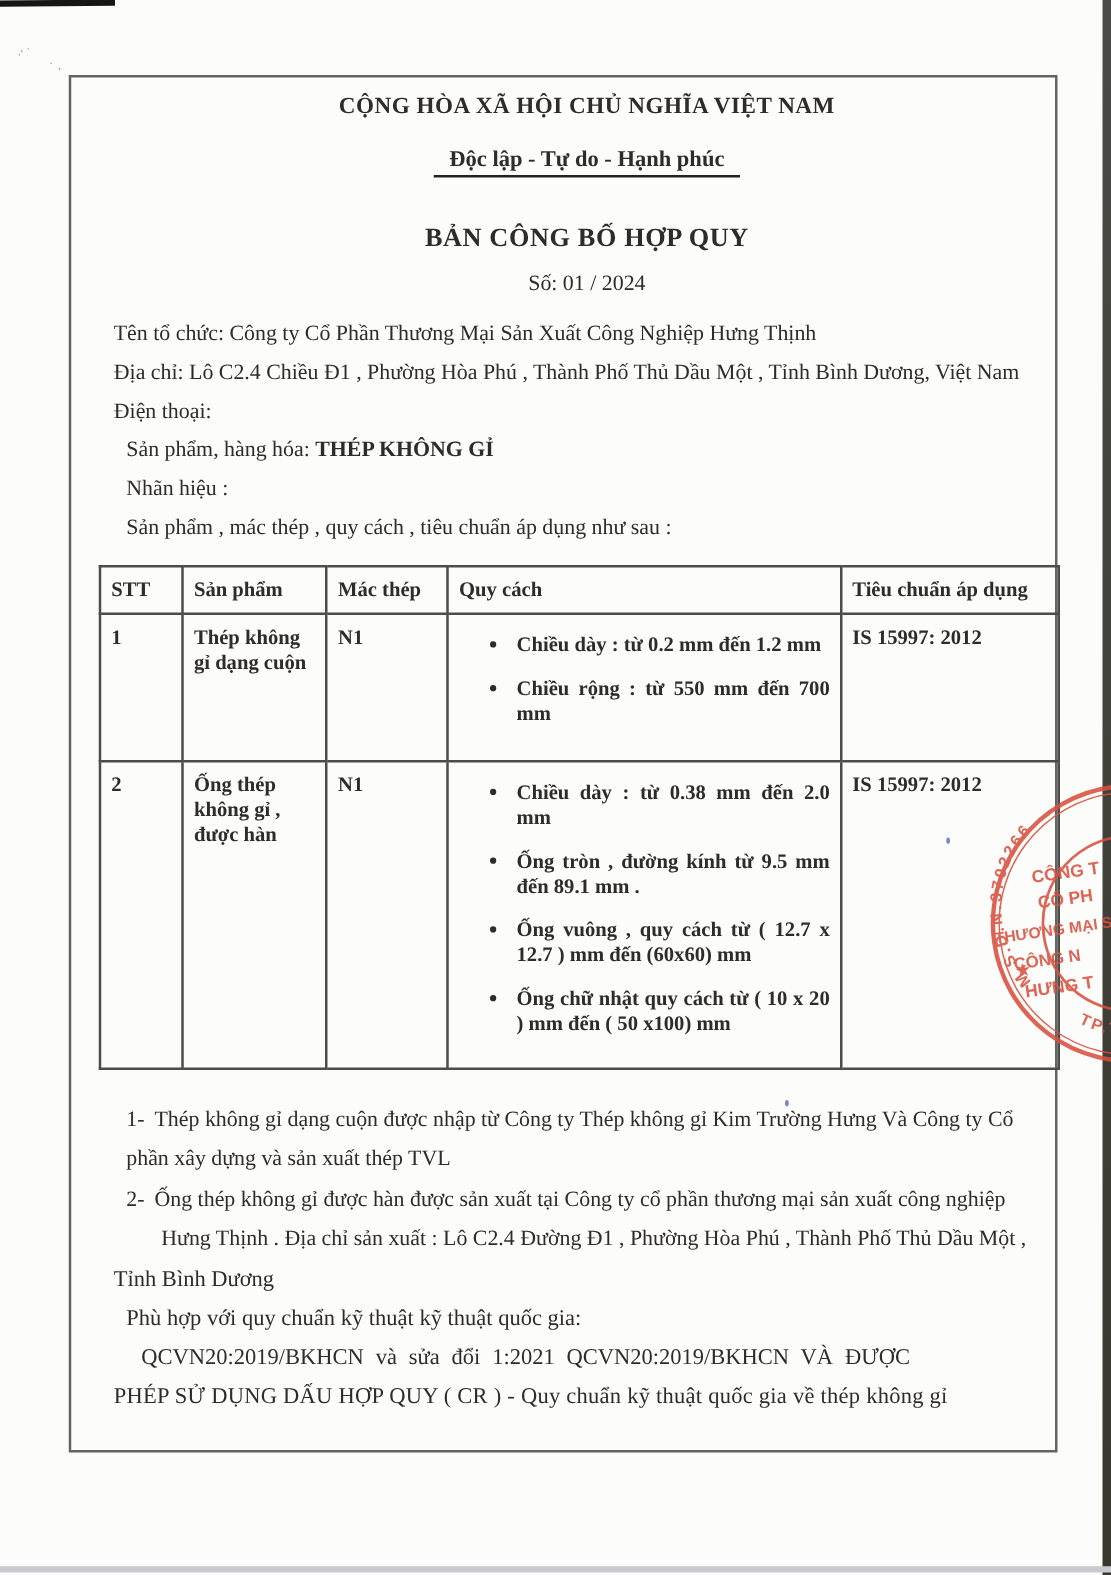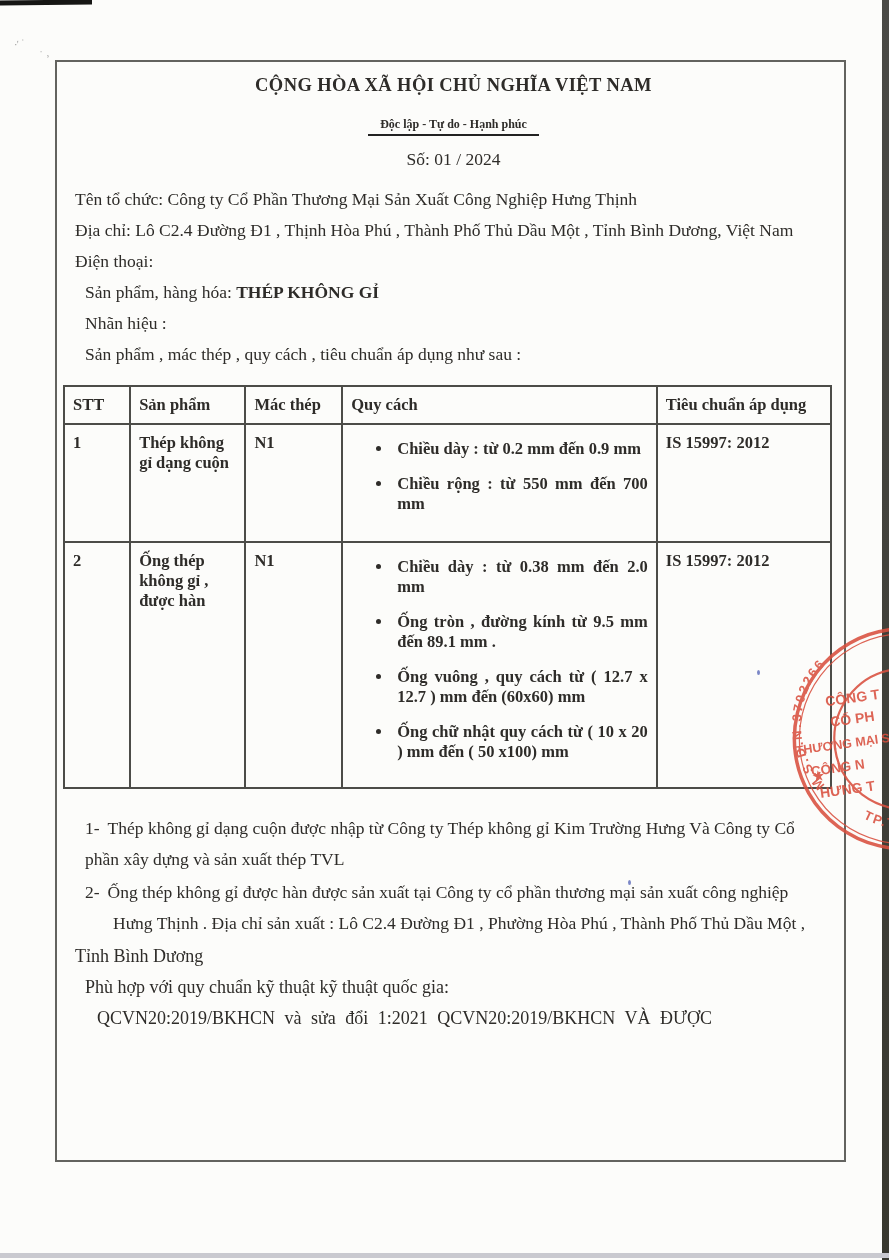--- a/index.html
+++ b/index.html
@@ -13,25 +13,25 @@
   .scan-mark-top{position:absolute;left:0;top:0;width:92px;height:5px;background:#161614;transform:rotate(-.6deg);}
   .scan-edge-right{position:absolute;right:0;top:0;width:7px;height:1260px;background:linear-gradient(to bottom,#4a4a46,#38382f);}
   .scan-bar-bottom{position:absolute;left:0;top:1253px;width:889px;height:5px;background:#c9c9cf;}
   .pencil-mark{position:absolute;color:#9b9b9b;font-size:10px;transform:rotate(-15deg);}
   .ink-speck{position:absolute;width:3px;height:5px;border-radius:50%;background:#4455b0;opacity:.7;}
 
   .border-box{
     position:absolute;left:55px;top:60px;width:787px;height:1098px;
     border:2px solid #63635f;
   }
-  .content{position:absolute;left:18px;top:0;width:757px;}
+  .content{position:absolute;left:34px;top:0;width:757px;}
 
   .doc-header{text-align:center;margin-top:13px;}
   .country{font-weight:bold;font-size:18.5px;letter-spacing:.4px;}
-  .motto{display:inline-block;font-weight:bold;font-size:12px;margin-top:3px;
+  .motto{display:inline-block;font-weight:bold;font-size:18px;margin-top:3px;
          border-bottom:2px solid #222;padding:0 12px 2px 12px;}
   .doc-title{text-align:center;font-weight:bold;font-size:21px;margin-top:36px;letter-spacing:.5px;}
   .doc-number{text-align:center;font-size:17.5px;margin-top:13px;}
 
   .info{font-size:17.5px;line-height:30px;margin-top:14px;}
   .info p{margin:0 0 1px 0;}
   .indent{padding-left:10px;}
   .bold{font-weight:bold;}
 
   table.spec{border-collapse:collapse;margin-top:16px;margin-left:-12px;table-layout:fixed;}
@@ -76,25 +76,26 @@
 <div class="ink-speck" style="left:628px;top:880px;"></div>
 
 <div class="border-box">
   <div class="content">
 
     <div class="doc-header">
       <div class="country">CỘNG HÒA XÃ HỘI CHỦ NGHĨA VIỆT NAM</div><br>
       <span class="motto">Độc lập - Tự do - Hạnh phúc</span>
     </div>
 
+    <div class="doc-title">BẢN CÔNG BỐ HỢP QUY</div>
     <div class="doc-number">Số: 01 / 2024</div>
 
     <div class="info">
       <p>Tên tổ chức: Công ty Cổ Phần Thương Mại Sản Xuất Công Nghiệp Hưng Thịnh</p>
-      <p>Địa chỉ: Lô C2.4 Đường Đ1 , Thịnh Hòa Phú , Thành Phố Thủ Dầu Một , Tỉnh Bình Dương, Việt Nam</p>
+      <p>Địa chỉ: Lô C2.4 Chiều Đ1 , Phường Hòa Phú , Thành Phố Thủ Dầu Một , Tỉnh Bình Dương, Việt Nam</p>
       <p>Điện thoại:</p>
       <p class="indent"><span>Sản phẩm, hàng hóa: </span><span class="bold">THÉP KHÔNG GỈ</span></p>
       <p class="indent">Nhãn hiệu :</p>
       <p class="indent">Sản phẩm , mác thép , quy cách , tiêu chuẩn áp dụng như sau :</p>
     </div>
 
     <table class="spec">
       <thead>
         <tr>
           <th class="c-stt">STT</th>
@@ -104,21 +105,21 @@
           <th class="c-tc">Tiêu chuẩn áp dụng</th>
         </tr>
       </thead>
       <tbody>
         <tr class="r1">
           <td class="stt">1</td>
           <td class="sp">Thép không gỉ dạng cuộn</td>
           <td class="mt">N1</td>
           <td class="qc">
             <ul>
-              <li>Chiều dày : từ 0.2 mm đến 0.9 mm</li>
+              <li>Chiều dày : từ 0.2 mm đến 1.2 mm</li>
               <li>Chiều rộng : từ 550 mm đến 700 mm</li>
             </ul>
           </td>
           <td class="tc">IS 15997: 2012</td>
         </tr>
         <tr class="r2">
           <td class="stt">2</td>
           <td class="sp">Ống thép không gỉ , được hàn</td>
           <td class="mt">N1</td>
           <td class="qc">
@@ -136,20 +137,21 @@
 
     <div class="notes">
       <p class="note"><span class="num">1-</span><span>Thép không gỉ dạng cuộn được nhập từ Công ty Thép không gỉ Kim Trường Hưng Và Công ty Cổ phần xây dựng và sản xuất thép TVL</span></p>
       <p class="note hanging"><span class="num">2-</span><span>Ống thép không gỉ được hàn được sản xuất tại Công ty cổ phần thương mại sản xuất công nghiệp Hưng Thịnh . Địa chỉ sản xuất : Lô C2.4 Đường Đ1 , Phường Hòa Phú , Thành Phố Thủ Dầu Một ,</span></p>
     </div>
 
     <div class="footer">
       <p>Tỉnh Bình Dương</p>
       <p class="indent">Phù hợp với quy chuẩn kỹ thuật kỹ thuật quốc gia:</p>
       <p class="qcvn-l1">QCVN20:2019/BKHCN và sửa đổi 1:2021 QCVN20:2019/BKHCN VÀ ĐƯỢC</p>
+      <p class="qcvn-l2">PHÉP SỬ DỤNG DẤU HỢP QUY ( CR ) -  Quy chuẩn kỹ thuật quốc gia về thép không gỉ</p>
     </div>
 
   </div>
 </div>
 
 <svg class="stamp" width="280" height="280" viewBox="0 0 280 280" style="transform:rotate(-8deg);">
   <defs>
     <path id="arcTop" d="M 50,170 A 88,88 0 0 1 187,60" fill="none"></path>
     <path id="arcBottom" d="M 83,208 A 88,88 0 0 0 187,208" fill="none"></path>
   </defs>

